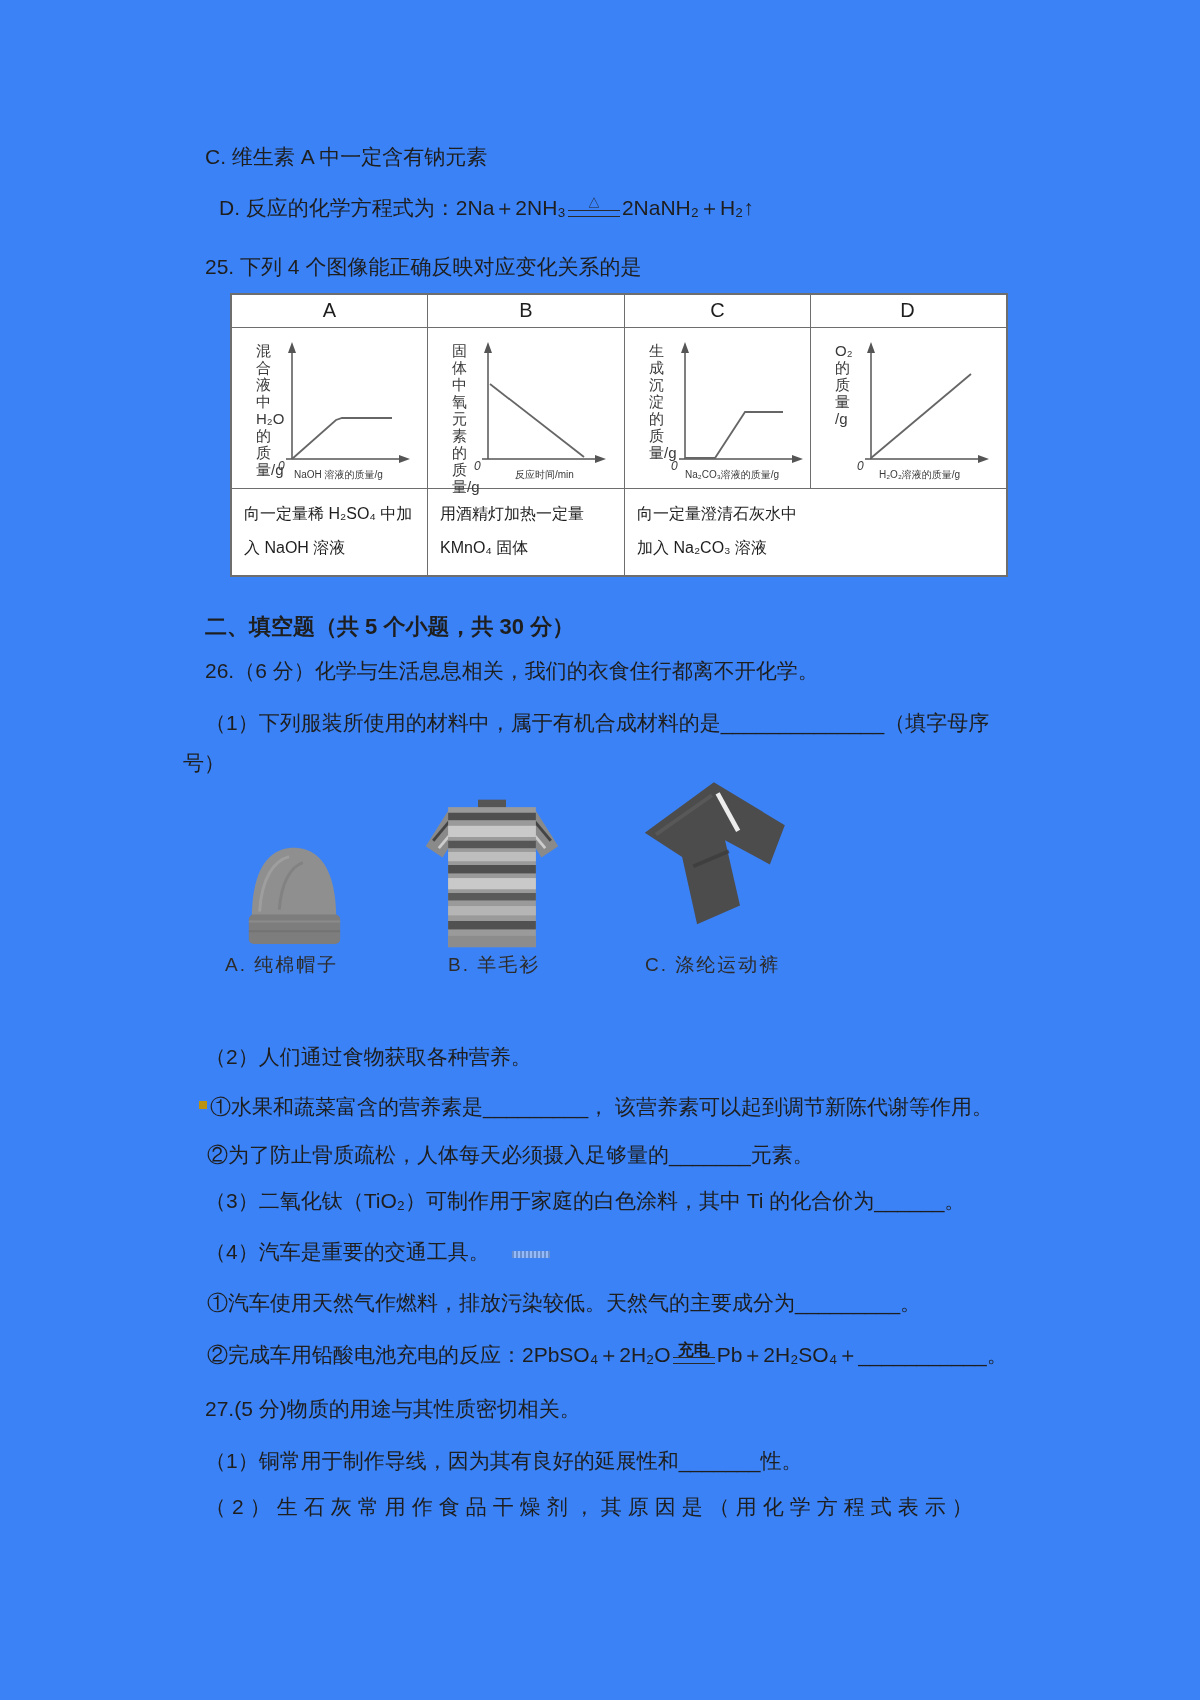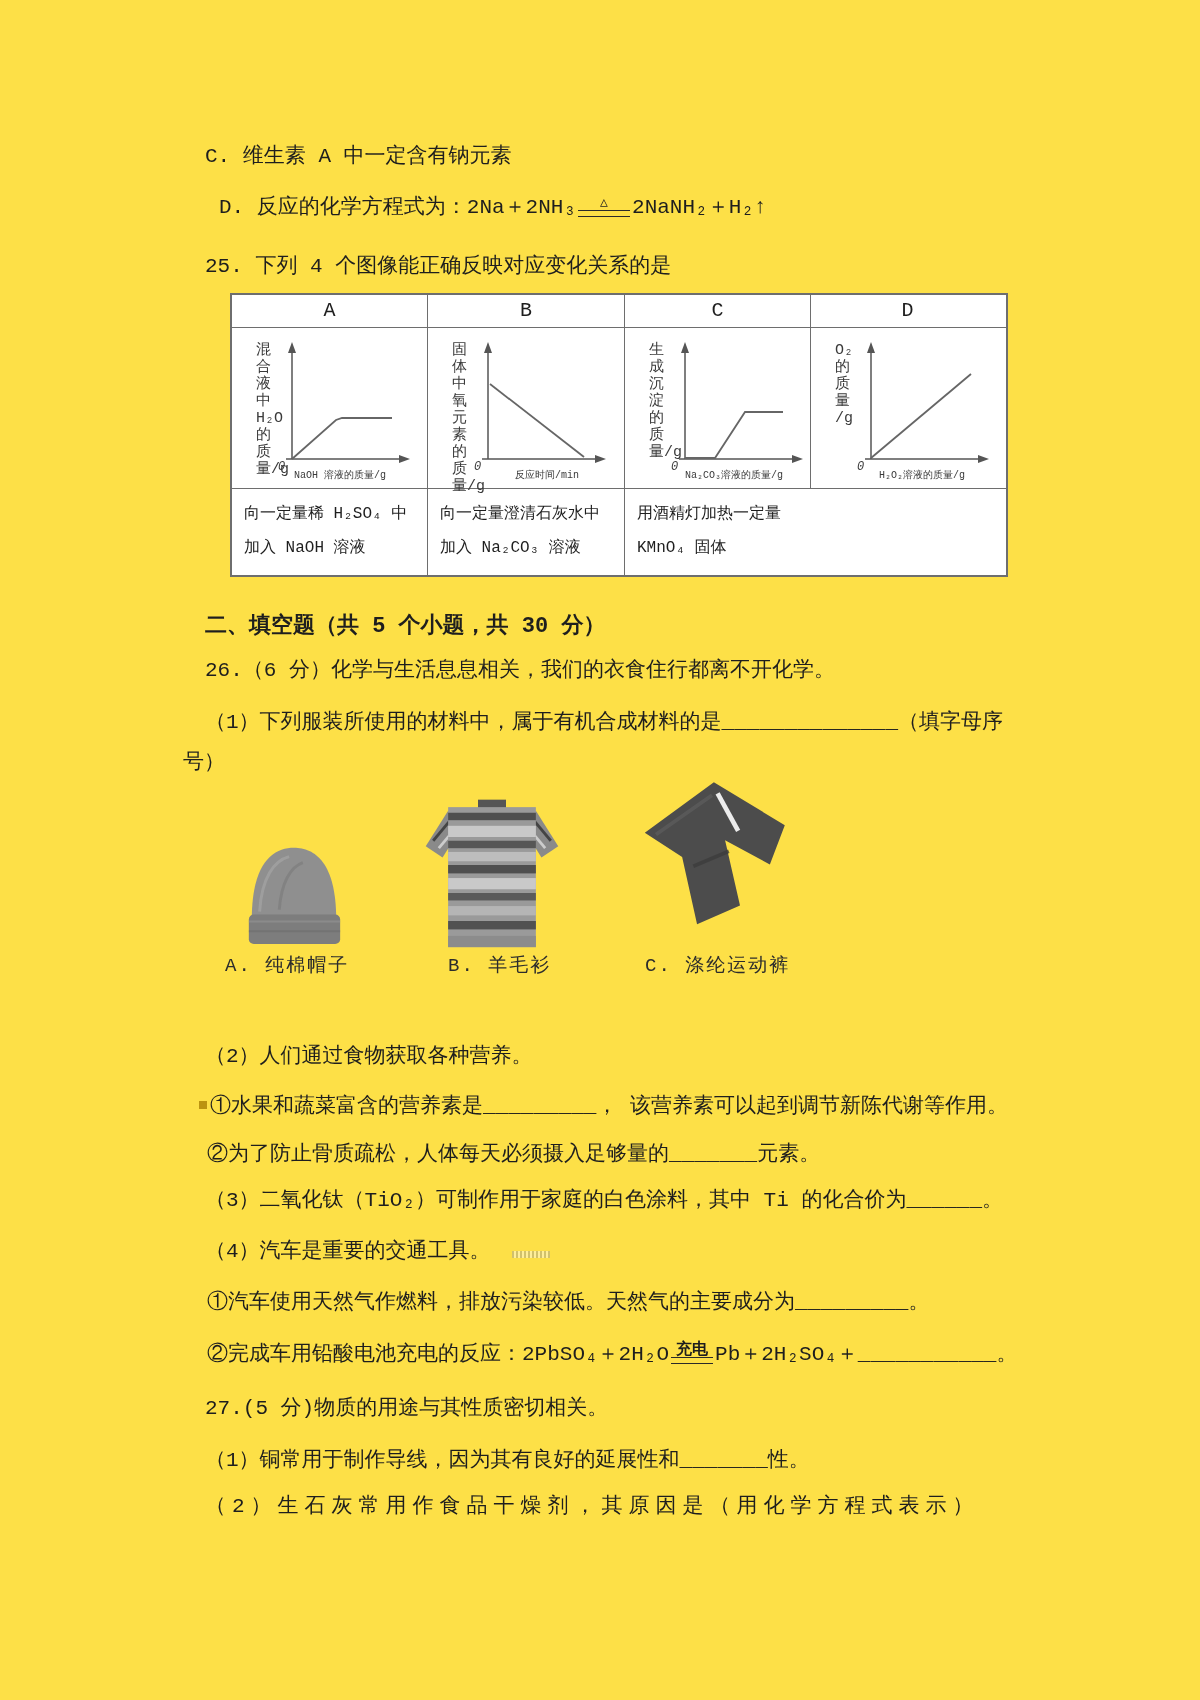--- a/index.html
+++ b/index.html
@@ -1,20 +1,20 @@
 <!DOCTYPE html>
 <html lang="zh"><head>
 <meta charset="utf-8">
 <style>
   html,body{margin:0;padding:0;background:#ffffff;}
   .page{
     position:relative;
     width:1200px;height:1700px;
-    background:#fde047;
-    font-family:Liberation Mono, monospace;
+    background:#3b82f6;
+    font-family:Liberation Sans, sans-serif;
     color:#1e1e1e;
     overflow:hidden;
   }
   .line{position:absolute;font-size:21px;white-space:nowrap;line-height:30px;}
   .bold{font-weight:bold;font-size:22px;}
   .eqline{display:flex;align-items:center;}
   .cond{display:inline-flex;flex-direction:column;align-items:center;margin:0 2px;transform:translateY(-2px);}
   .cond .clbl{font-size:13px;line-height:14px;}
   .cond .dline{width:52px;height:5px;border-top:1.7px solid #2a2a2a;border-bottom:1.7px solid #2a2a2a;}
   .cond.charge .clbl{font-size:16px;font-weight:bold;}
@@ -151,22 +151,22 @@
           <polygon points="146,131 135,127 135,135" fill="#555"></polygon>
           <polyline points="28,130 128,46" fill="none" stroke="#666" stroke-width="1.8"></polyline>
           <text class="zero" x="14" y="142">0</text>
           <text class="xlab" x="36" y="150">H₂O₂溶液的质量/g</text>
         </svg>
       </div>
     </div>
 
     <div class="trow descs">
       <div class="dcell">向一定量稀 H₂SO₄ 中加入 NaOH 溶液</div>
+      <div class="dcell">用酒精灯加热一定量 KMnO₄ 固体</div>
       <div class="dcell">向一定量澄清石灰水中加入 Na₂CO₃ 溶液</div>
-      <div class="dcell">用酒精灯加热一定量 KMnO₄ 固体</div>
     </div>
   </div>
 
   <div class="line bold" style="left:205px;top:612px;">二、填空题（共 5 个小题，共 30 分）</div>
 
   <div class="line" style="left:205px;top:656px;">26.（6 分）化学与生活息息相关，我们的衣食住行都离不开化学。</div>
   <div class="line" style="left:205px;top:708px;">（1）下列服装所使用的材料中，属于有机合成材料的是______________（填字母序</div>
   <div class="line" style="left:183px;top:748px;">号）</div>
 
   <svg class="cloth" style="left:240px;top:833px;" width="108" height="118" viewBox="0 0 110 120">

